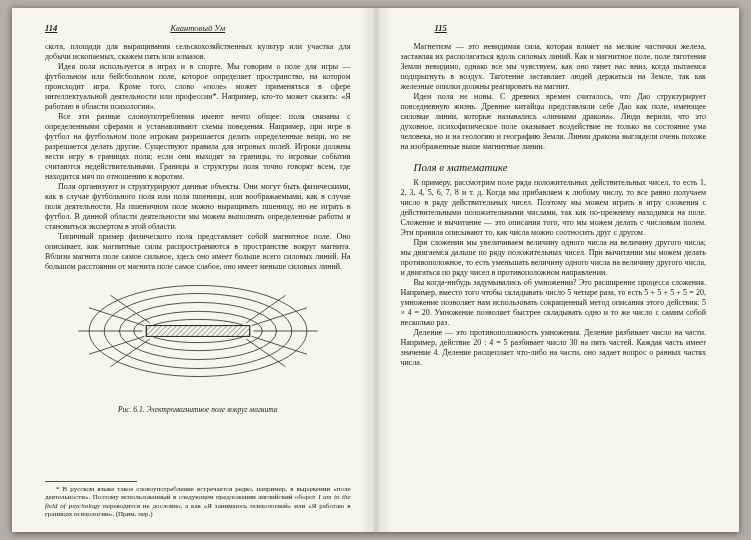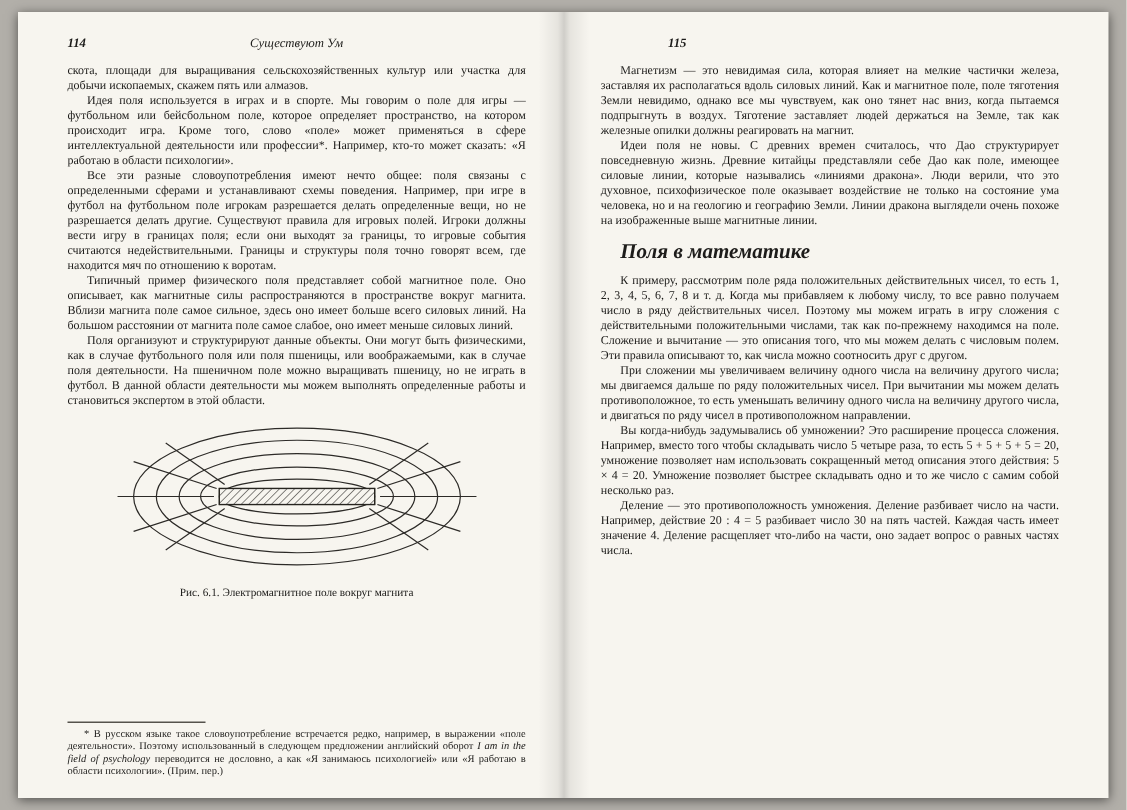--- a/index.html
+++ b/index.html
@@ -23,61 +23,61 @@
     background:linear-gradient(to right, rgba(0,0,0,0) 0%, rgba(0,0,0,0.07) 38%, rgba(0,0,0,0.16) 50%, rgba(0,0,0,0.07) 62%, rgba(0,0,0,0) 100%);
   }
   .page {
     width:50%; height:100%; color:#1d1c1a;
     display:flex; flex-direction:column; overflow:hidden;
   }
   .page-left  { padding:15px 25px 13px 33px; }
   .page-right { padding:15px 33px 13px 25px; }
   .pg-header {
     display:flex; align-items:baseline;
-    font-size:8.5px; font-style:italic; margin-bottom:9px;
+    font-size:8.5px; font-style:italic; margin-bottom:9px;text-decoration:underline;
   }
   .pg-header .page-num { font-weight:bold; font-style:italic; width:34px; }
-  .pg-header .page-num.right-align { text-align:center; }
+  .pg-header .page-num.right-align { text-align:left; }
   .pg-header .running-title { flex:1; text-align:center; }
   .body-text p {
     font-size:8px; line-height:10px; text-align:justify; text-indent:13px;
   }
   .body-text p.noindent { text-indent:0; }
   .section-heading {
-    font-size:14px; font-weight:bold; font-style:italic;
+    font-size:11px; font-weight:normal; font-style:italic;
     margin:9px 0 5px 13px;
   }
   figure { text-align:center; margin-top:9px; }
-  figcaption { font-size:7.5px; margin-top:4px; }
+  figcaption { font-size:7.5px; font-style:italic; margin-top:20px; }
   .footnote { margin-top:auto; padding-top:6px; }
   .footnote-rule { width:92px; border-top:1px solid #55524c; margin-bottom:3px; }
   .footnote p {
     font-size:7px; line-height:8.6px; text-align:justify; text-indent:11px;
   }
   .footnote i { font-style:italic; }
   svg .fieldline { fill:none; stroke:#2c2a27; stroke-width:0.9; }
 </style>
 </head>
 <body>
 
 <div class="spread">
 
   <div class="page page-left">
     <div class="pg-header">
       <span class="page-num">114</span>
-      <span class="running-title">Существуют Ум</span>
+      <span class="running-title">Квантовый Ум</span>
       <span class="page-num"></span>
     </div>
 
     <div class="body-text">
       <p class="noindent">скота, площади для выращивания сельскохозяйственных культур или участка для добычи ископаемых, скажем пять или алмазов.</p>
       <p>Идея поля используется в играх и в спорте. Мы говорим о поле для игры — футбольном или бейсбольном поле, которое определяет пространство, на котором происходит игра. Кроме того, слово «поле» может применяться в сфере интеллектуальной деятельности или профессии*. Например, кто-то может сказать: «Я работаю в области психологии».</p>
       <p>Все эти разные словоупотребления имеют нечто общее: поля связаны с определенными сферами и устанавливают схемы поведения. Например, при игре в футбол на футбольном поле игрокам разрешается делать определенные вещи, но не разрешается делать другие. Существуют правила для игровых полей. Игроки должны вести игру в границах поля; если они выходят за границы, то игровые события считаются недействительными. Границы и структуры поля точно говорят всем, где находится мяч по отношению к воротам.</p>
+      <p>Поля организуют и структурируют данные объекты. Они могут быть физическими, как в случае футбольного поля или поля пшеницы, или воображаемыми, как в случае поля деятельности. На пшеничном поле можно выращивать пшеницу, но не играть в футбол. В данной области деятельности мы можем выполнять определенные работы и становиться экспертом в этой области.</p>
       <p>Типичный пример физического поля представляет собой магнитное поле. Оно описывает, как магнитные силы распространяются в пространстве вокруг магнита. Вблизи магнита поле самое сильное, здесь оно имеет больше всего силовых линий. На большом расстоянии от магнита поле самое слабое, оно имеет меньше силовых линий.</p>
-      <p>Поля организуют и структурируют данные объекты. Они могут быть физическими, как в случае футбольного поля или поля пшеницы, или воображаемыми, как в случае поля деятельности. На пшеничном поле можно выращивать пшеницу, но не играть в футбол. В данной области деятельности мы можем выполнять определенные работы и становиться экспертом в этой области.</p>
 
       <figure>
         <svg viewBox="0 0 300 112" width="268" height="100" aria-hidden="true">
           <defs>
             <pattern id="hatch" width="4" height="4" patternUnits="userSpaceOnUse" patternTransform="rotate(45)">
               <line x1="0" y1="0" x2="0" y2="4" stroke="#3a3835" stroke-width="0.9"></line>
             </pattern>
           </defs>
           <g class="fieldline">
             <ellipse cx="150" cy="56" rx="58" ry="13"></ellipse>
@@ -98,21 +98,21 @@
           </g>
           <rect x="92" y="50" width="116" height="12" fill="#f7f5ef" stroke="#26241f" stroke-width="0.9"></rect>
           <rect x="92" y="50" width="116" height="12" fill="url(#hatch)" stroke="#26241f" stroke-width="0.9"></rect>
         </svg>
         <figcaption>Рис. 6.1. Электромагнитное поле вокруг магнита</figcaption>
       </figure>
     </div>
 
     <div class="footnote">
       <div class="footnote-rule"></div>
-      <p><span>*   В русском языке такое словоупотребление встречается редко, например, в выражении «поле деятельности». Поэтому использованный в следующем предложении английский оборот </span><i>I am in the field of psychology</i><span> переводится не дословно, а как «Я занимаюсь психологией» или «Я работаю в области психологии». (Прим. пер.)</span></p>
+      <p><span>*   В русском языке такое словоупотребление встречается редко, например, в выражении «поле деятельности». Поэтому использованный в следующем предложении английский оборот </span><i>I am in the field of psychology</i><span> переводится не дословно, а как «Я занимаюсь психологией» или «Я работаю в границах психологии». (Прим. пер.)</span></p>
     </div>
   </div>
 
   <div class="page page-right">
     <div class="pg-header">
       <span class="page-num"></span>
       <span class="page-num right-align">115</span>
     </div>
 
     <div class="body-text">

